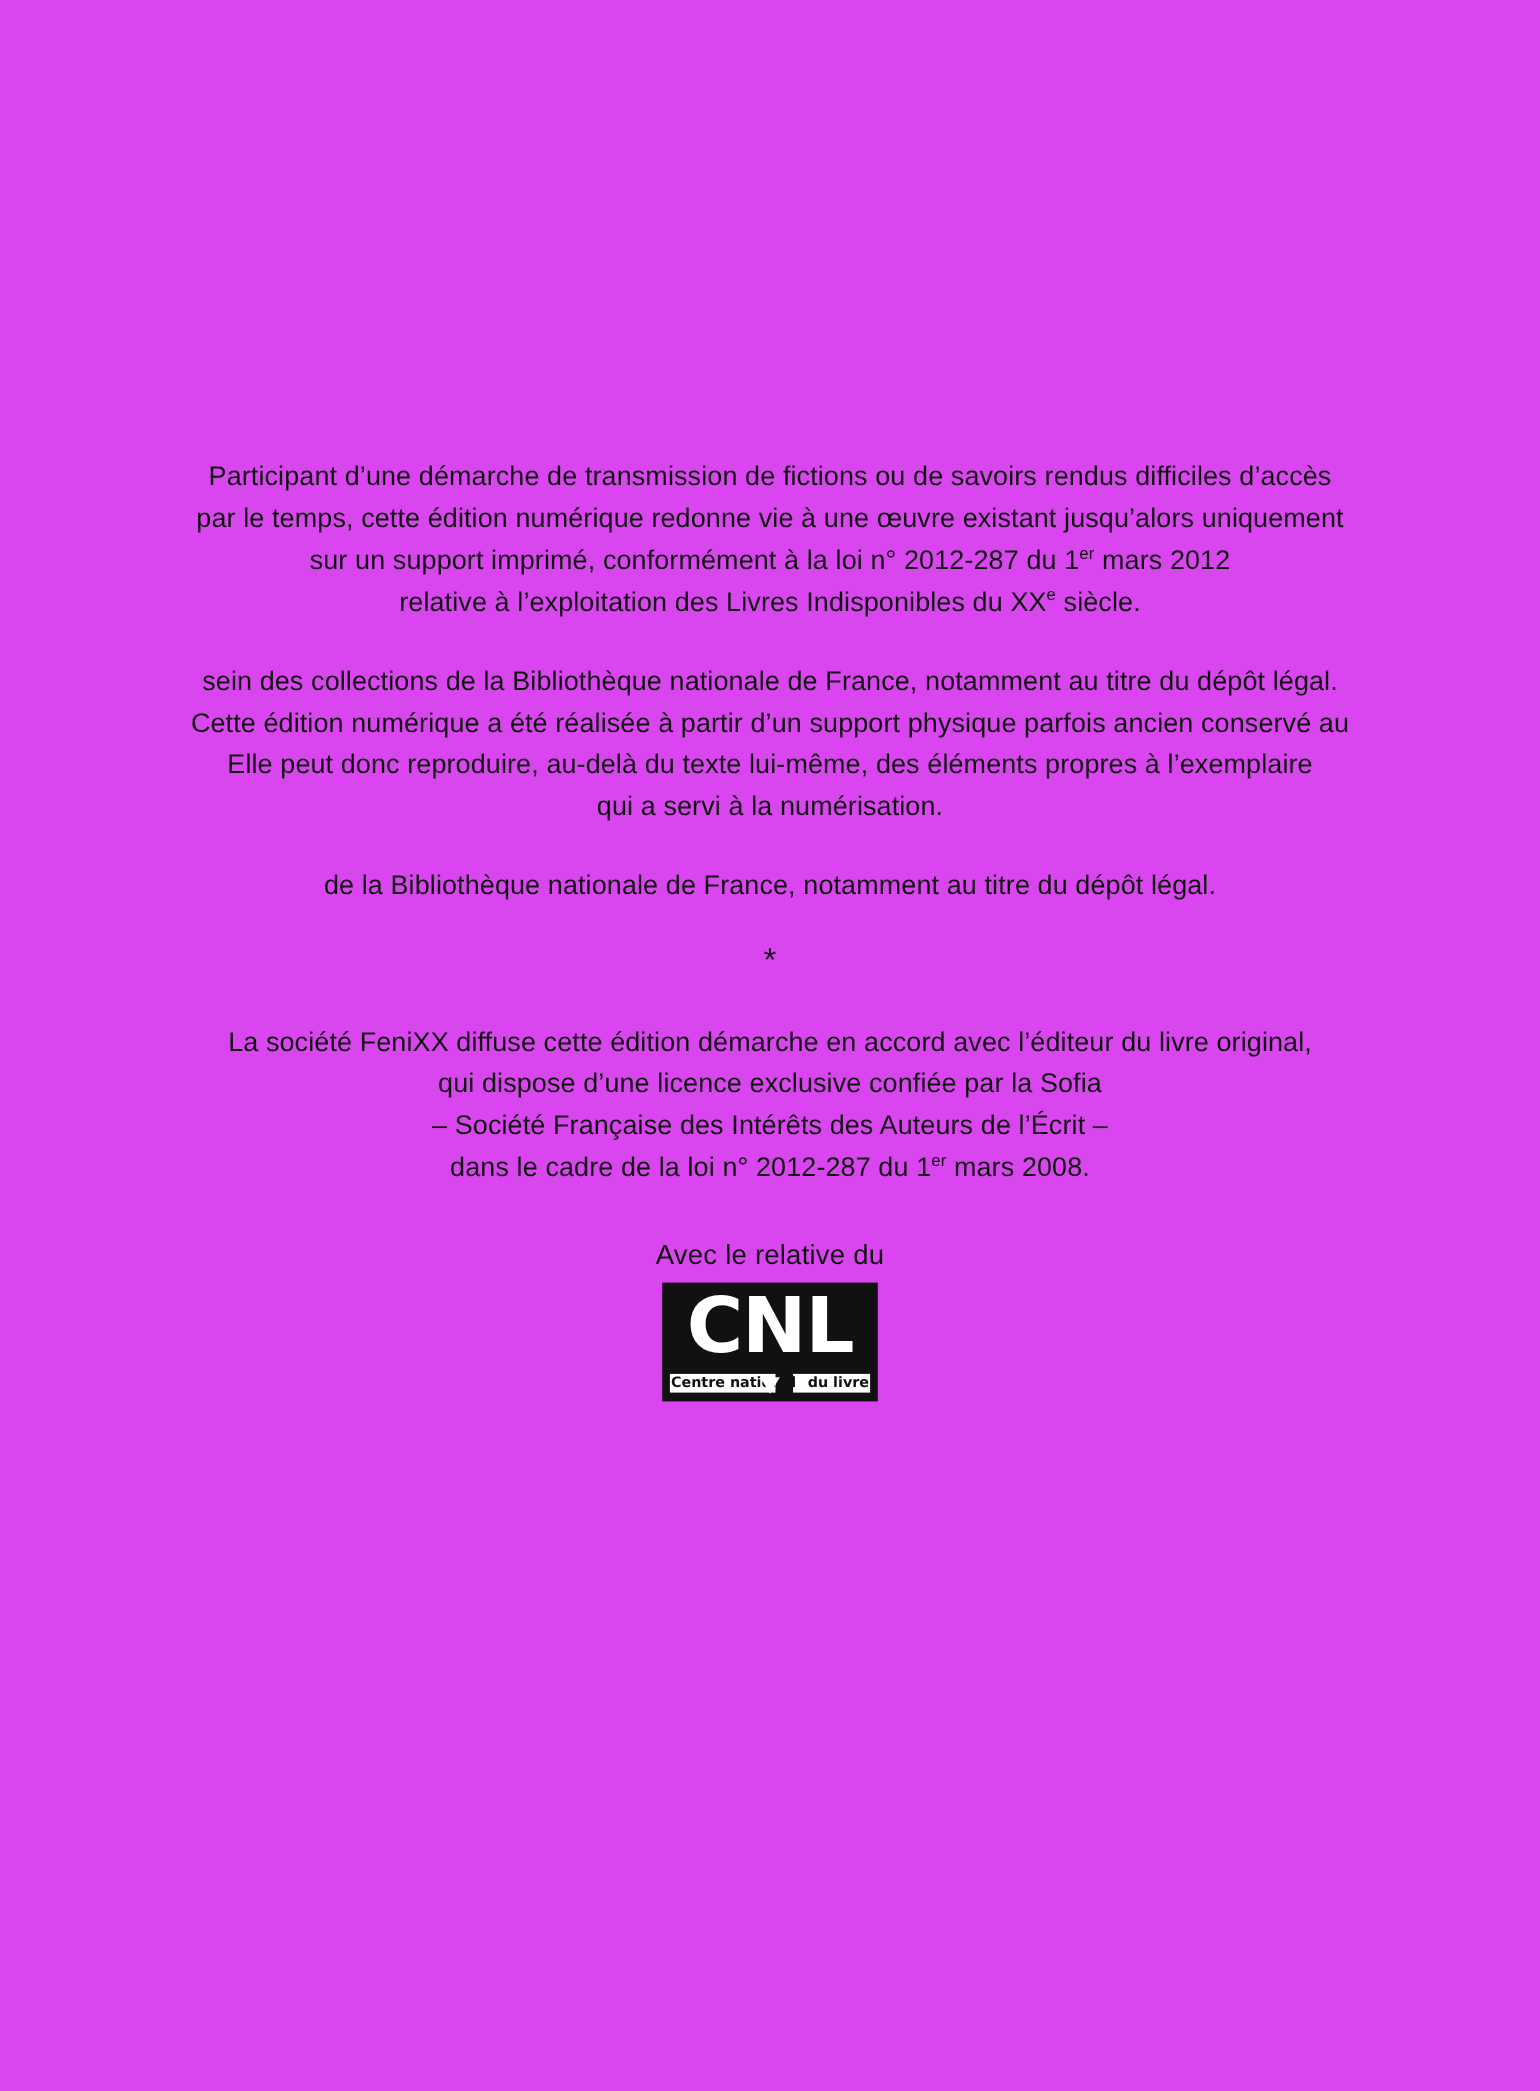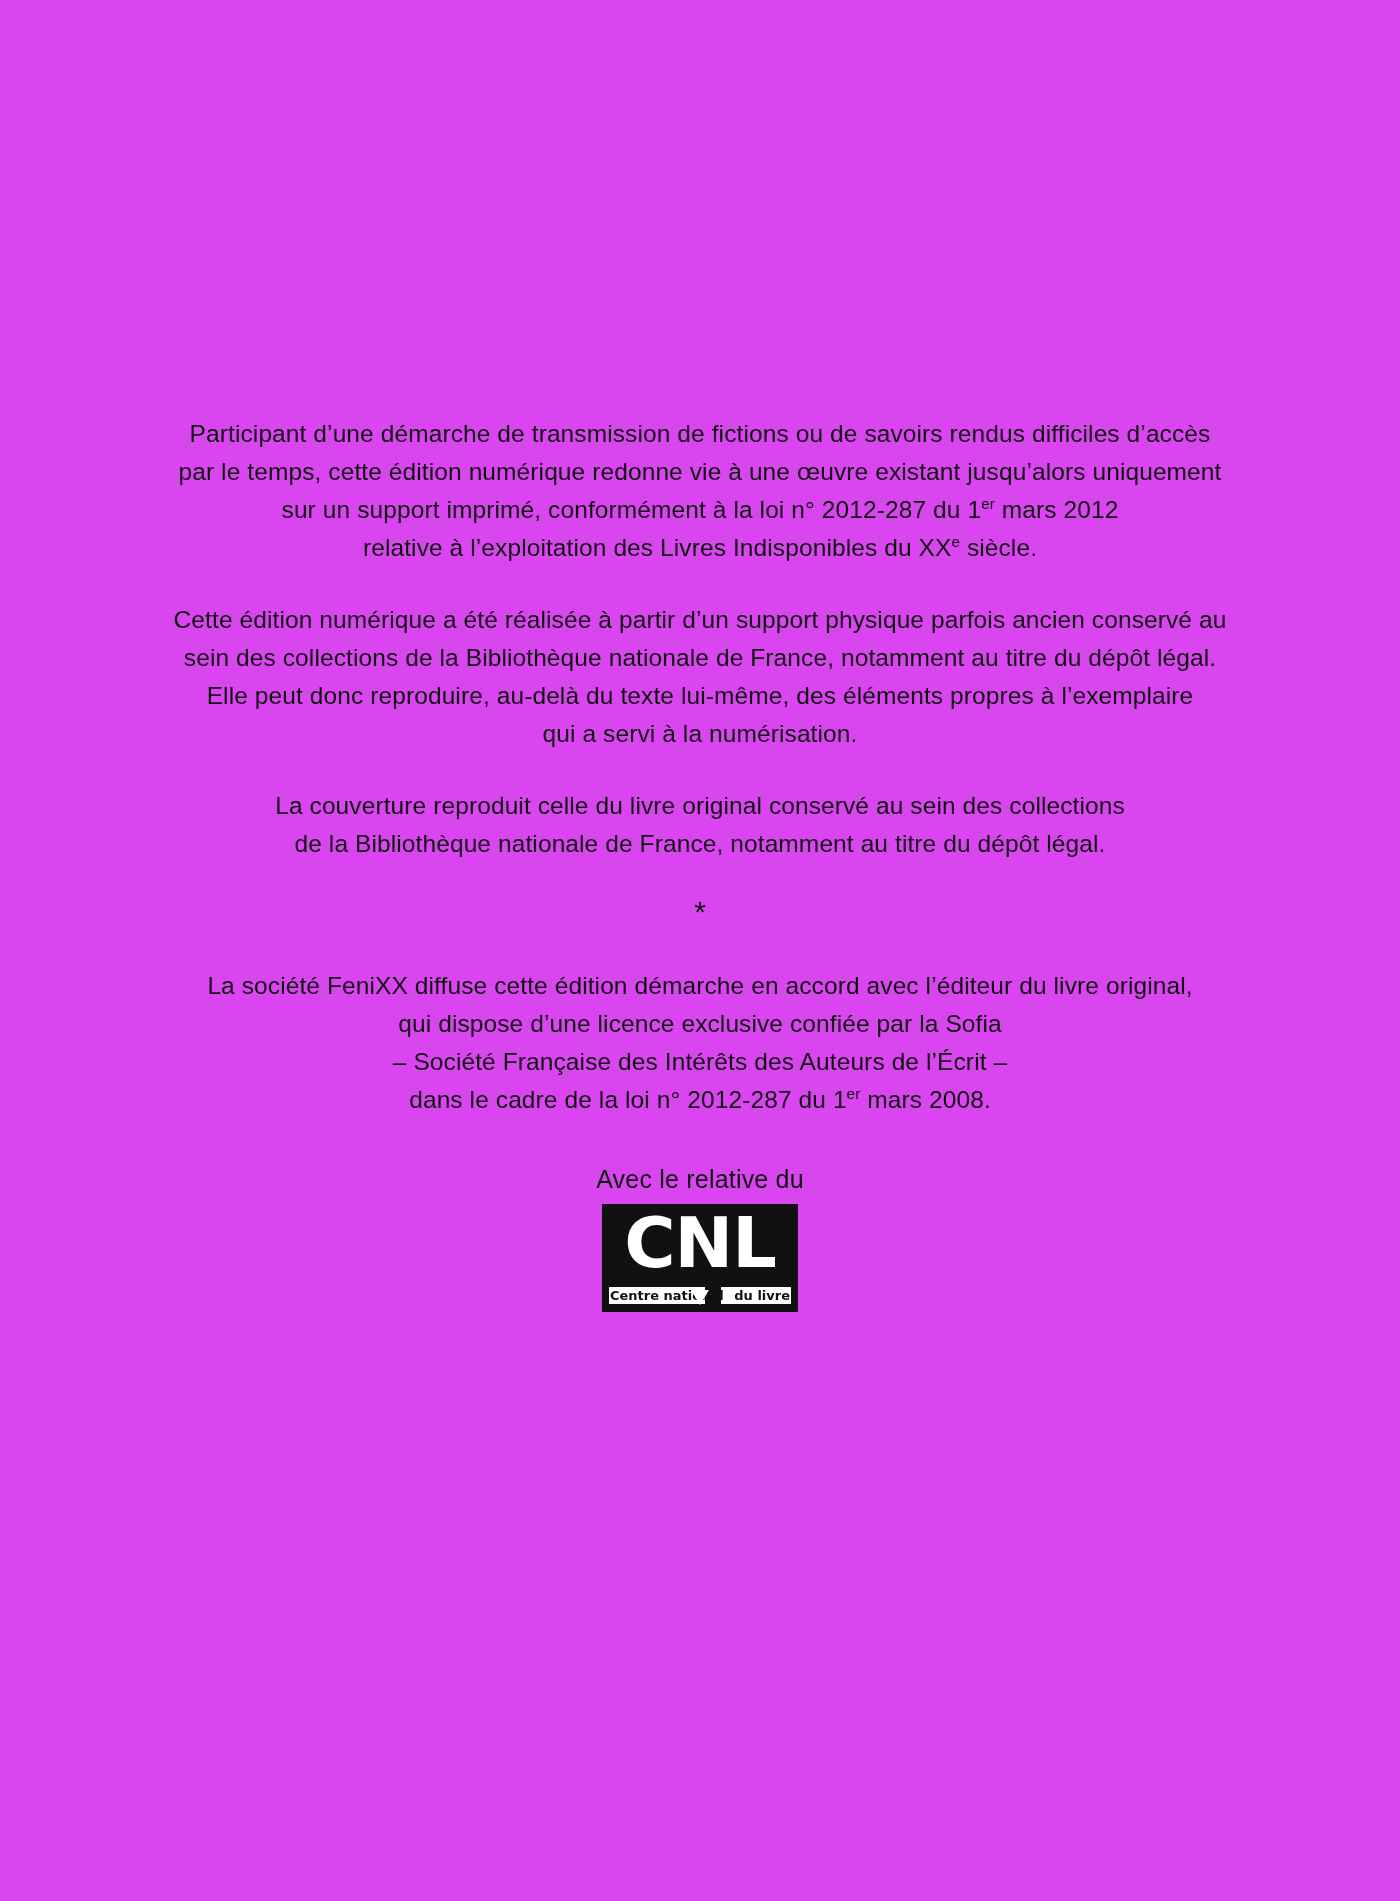--- a/index.html
+++ b/index.html
@@ -134,29 +134,28 @@
   <div class="content">
 
     <p class="para">
       <span class="line">Participant d’une démarche de transmission de fictions ou de savoirs rendus difficiles d’accès</span>
       <span class="line">par le temps, cette édition numérique redonne vie à une œuvre existant jusqu’alors uniquement</span>
       <span class="line"><span>sur un support imprimé, conformément à la loi n° 2012-287 du 1</span><sup>er</sup><span> mars 2012</span></span>
       <span class="line"><span>relative à l’exploitation des Livres Indisponibles du XX</span><sup>e</sup><span> siècle.</span></span>
     </p>
 
     <p class="para">
+      <span class="line">sein des collections de la Bibliothèque nationale de France, notamment au titre du dépôt légal.</span>
       <span class="line">Cette édition numérique a été réalisée à partir d’un support physique parfois ancien conservé au</span>
-      <span class="line">sein des collections de la Bibliothèque nationale de France, notamment au titre du dépôt légal.</span>
       <span class="line">Elle peut donc reproduire, au-delà du texte lui-même, des éléments propres à l’exemplaire</span>
       <span class="line">qui a servi à la numérisation.</span>
     </p>
 
 
     <p class="para">
-      <span class="line">La couverture reproduit celle du livre original conservé au sein des collections</span>
       <span class="line">de la Bibliothèque nationale de France, notamment au titre du dépôt légal.</span>
     </p>
 
     <div class="sep">*</div>
 
     <p class="para">
       <span class="line">La société FeniXX diffuse cette édition démarche en accord avec l’éditeur du livre original,</span>
       <span class="line">qui dispose d’une licence exclusive confiée par la Sofia</span>
       <span class="line">– Société Française des Intérêts des Auteurs de l’Écrit –</span>
       <span class="line"><span>dans le cadre de la loi n° 2012-287 du 1</span><sup>er</sup><span> mars 2008.</span></span>

